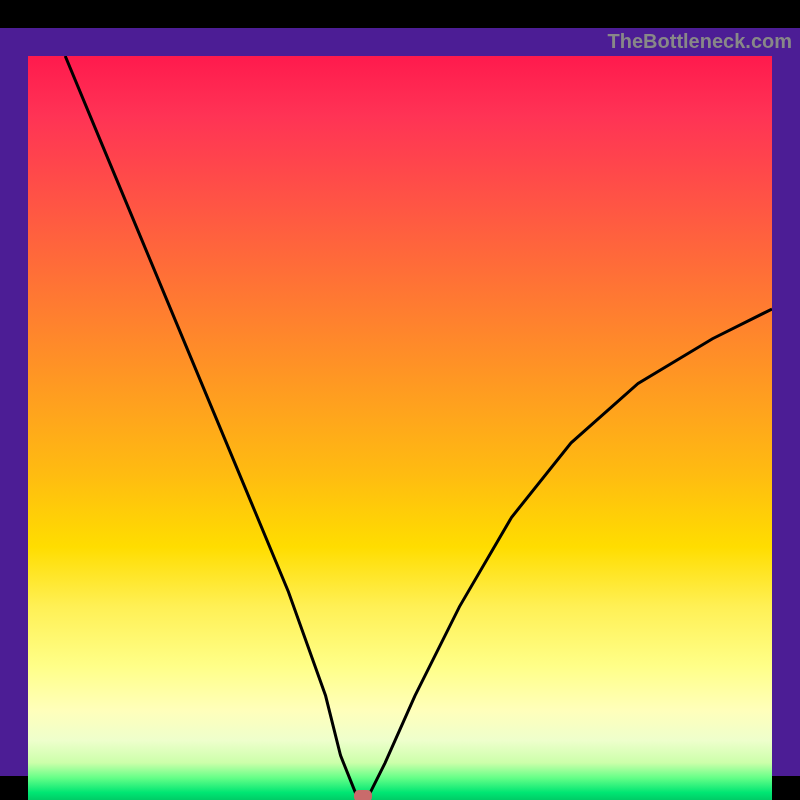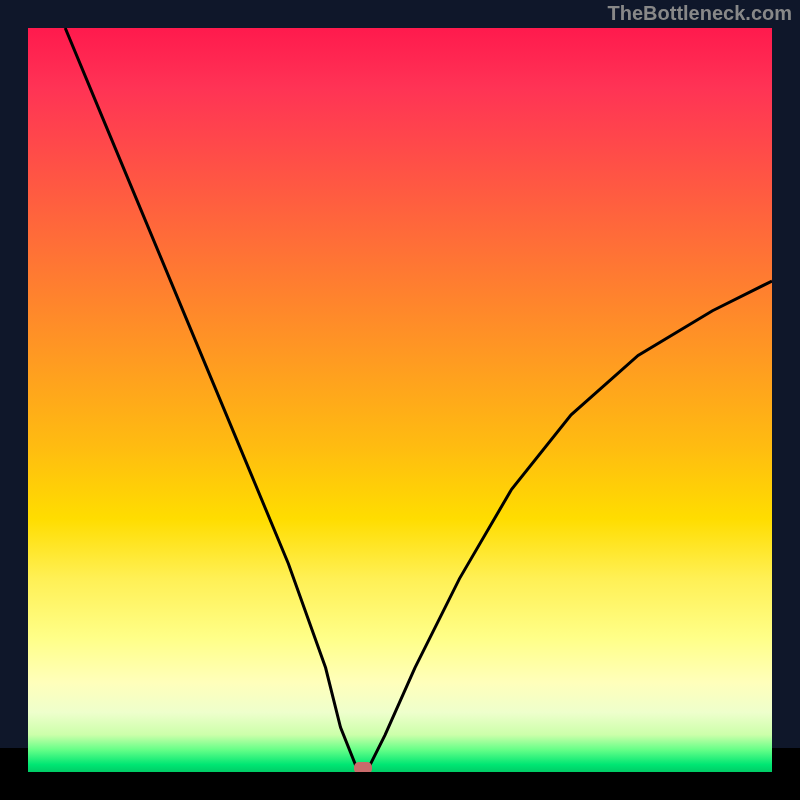--- a/index.html
+++ b/index.html
@@ -8,21 +8,22 @@
     background: #000;
     width: 800px;
     height: 800px;
     overflow: hidden;
     font-family: Arial, sans-serif;
   }
   .container {
     position: relative;
     width: 800px;
     height: 748px;
-    background: #0f172a;
+    background: #4c1d95;
+    margin-top: 28px;
   }
   .watermark {
     position: absolute;
     top: 2px;
     right: 8px;
     color: #888;
     font-size: 20px;
     font-weight: bold;
     z-index: 10;
   }

